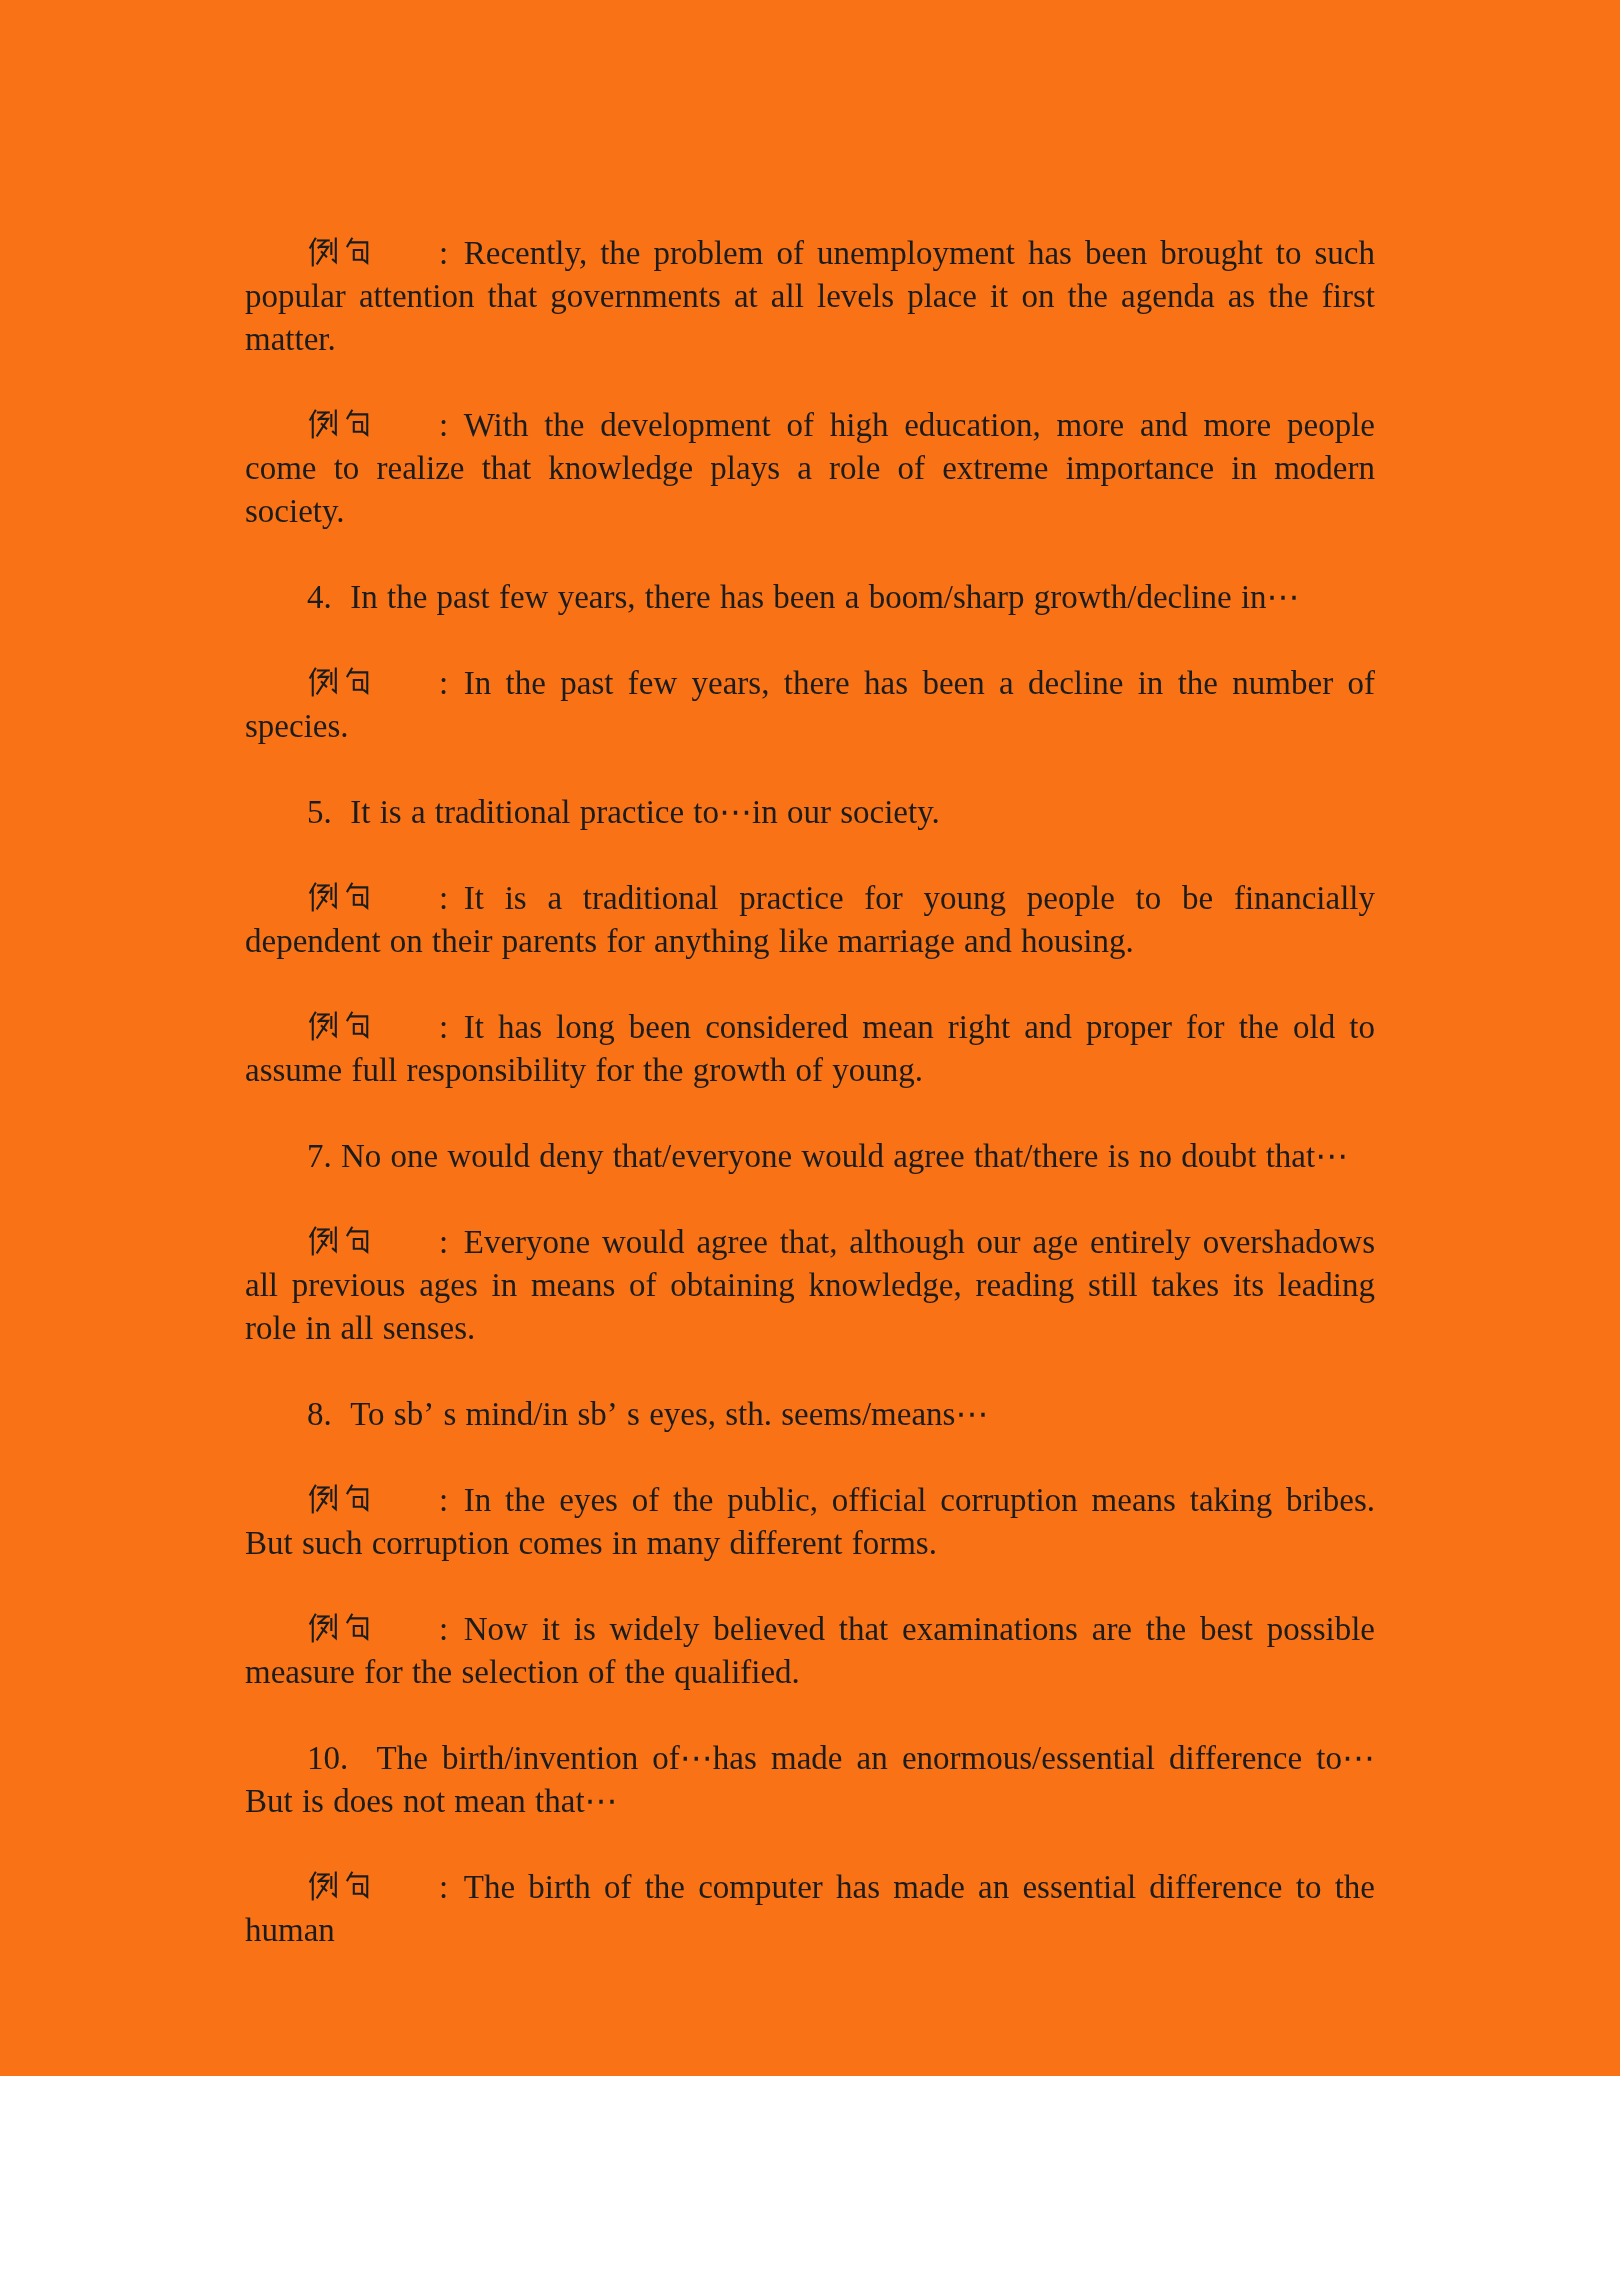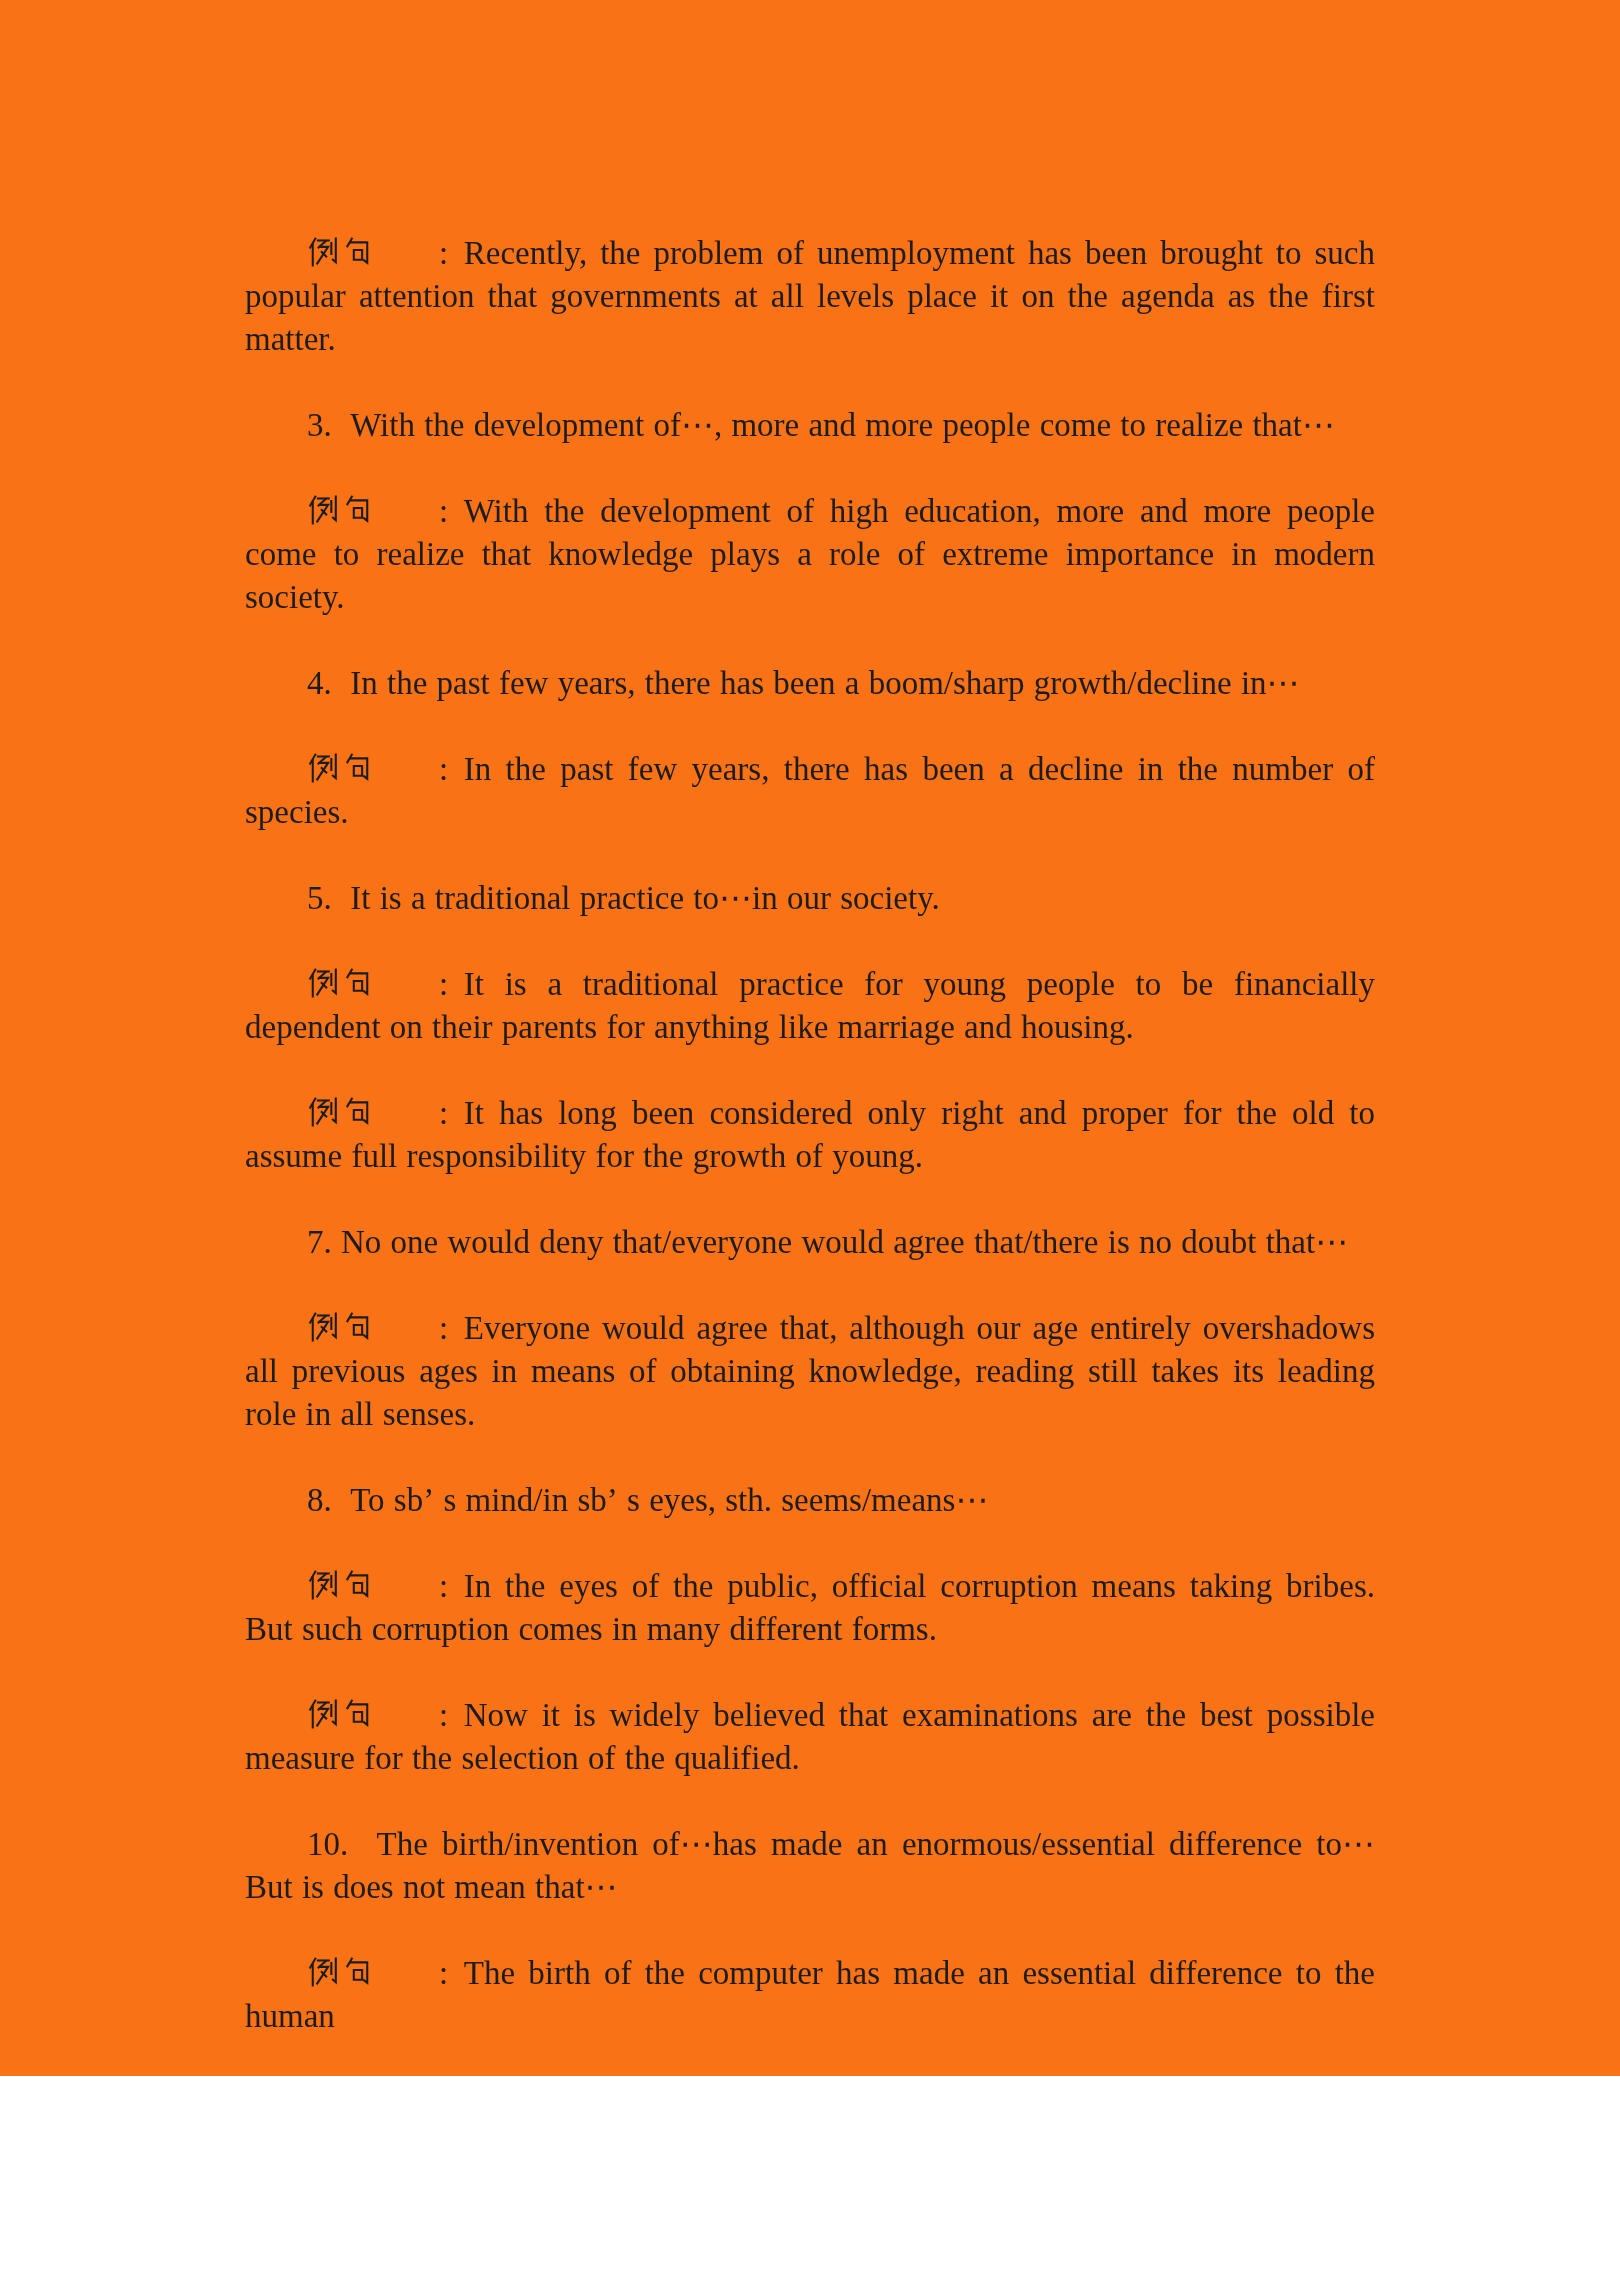--- a/index.html
+++ b/index.html
@@ -75,21 +75,20 @@
             <path d="M40,34 L66,34 L32,86"></path>
             <path d="M46,50 L60,64"></path>
             <path d="M76,22 L76,56"></path>
             <path d="M90,8 L90,82 L81,74"></path>
           </svg><svg class="cjk-glyph" viewBox="0 0 100 100">
             <path d="M34,8 L20,32"></path>
             <path d="M30,20 L82,20 L82,84 L72,76"></path>
             <path d="M40,44 L66,44 L66,74 L40,74 Z"></path>
           </svg><span class="colon">:</span></span><span>Recently, the problem of unemployment has been brought to such popular attention that governments at all levels place it on the agenda as the first matter.</span></p>
 
-    <p class="para"><span>3.&nbsp;&nbsp;With the development of⋯, more and more people come to realize that⋯</span></p>
 
     <p class="para"><span class="liju-label"><svg class="cjk-glyph" viewBox="0 0 100 100">
             <path d="M26,8 L10,36"></path>
             <path d="M18,26 L18,92"></path>
             <path d="M34,14 L68,14"></path>
             <path d="M58,16 L36,36"></path>
             <path d="M40,34 L66,34 L32,86"></path>
             <path d="M46,50 L60,64"></path>
             <path d="M76,22 L76,56"></path>
             <path d="M90,8 L90,82 L81,74"></path>
@@ -140,21 +139,21 @@
             <path d="M34,14 L68,14"></path>
             <path d="M58,16 L36,36"></path>
             <path d="M40,34 L66,34 L32,86"></path>
             <path d="M46,50 L60,64"></path>
             <path d="M76,22 L76,56"></path>
             <path d="M90,8 L90,82 L81,74"></path>
           </svg><svg class="cjk-glyph" viewBox="0 0 100 100">
             <path d="M34,8 L20,32"></path>
             <path d="M30,20 L82,20 L82,84 L72,76"></path>
             <path d="M40,44 L66,44 L66,74 L40,74 Z"></path>
-          </svg><span class="colon">:</span></span><span>It has long been considered only right and proper for the old to assume full responsibility for the growth of young.</span></p>
+          </svg><span class="colon">:</span></span><span>It has long been considered mean right and proper for the old to assume full responsibility for the growth of young.</span></p>
 
     <p class="para"><span>7.&nbsp;No one would deny that/everyone would agree that/there is no doubt that⋯</span></p>
 
     <p class="para"><span class="liju-label"><svg class="cjk-glyph" viewBox="0 0 100 100">
             <path d="M26,8 L10,36"></path>
             <path d="M18,26 L18,92"></path>
             <path d="M34,14 L68,14"></path>
             <path d="M58,16 L36,36"></path>
             <path d="M40,34 L66,34 L32,86"></path>
             <path d="M46,50 L60,64"></path>

